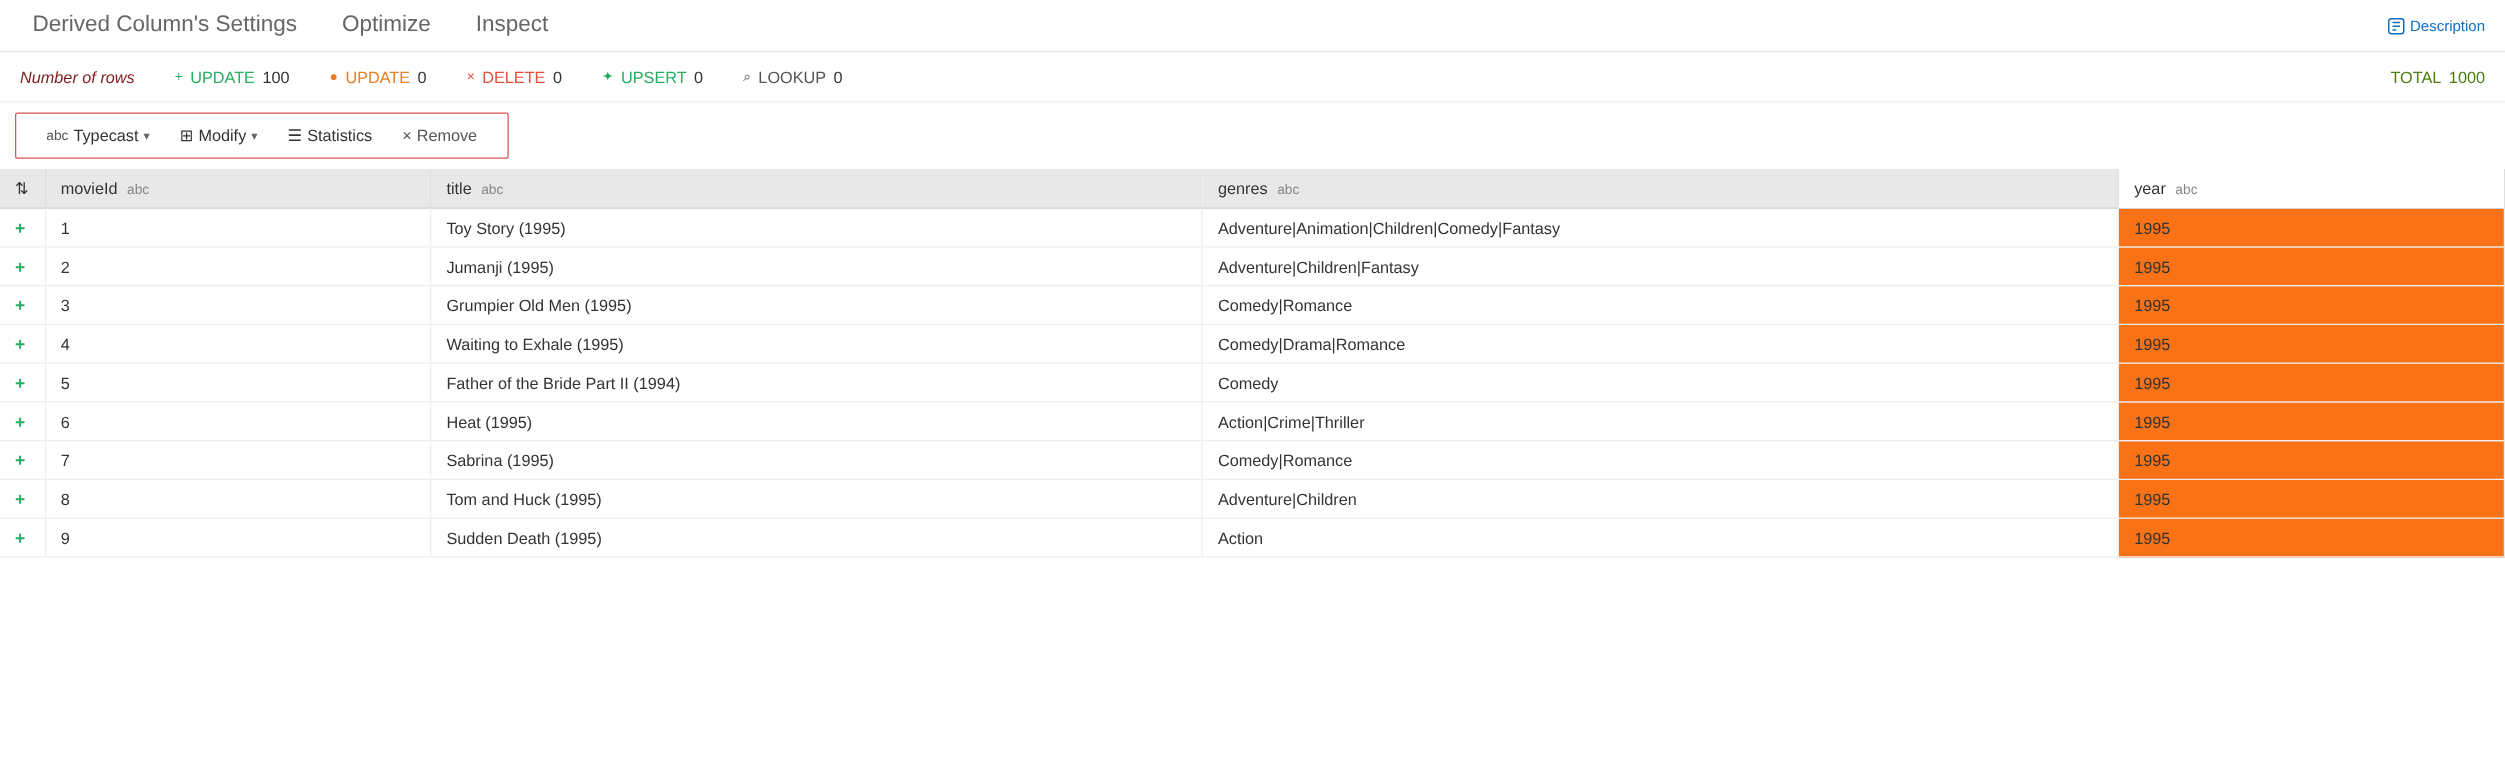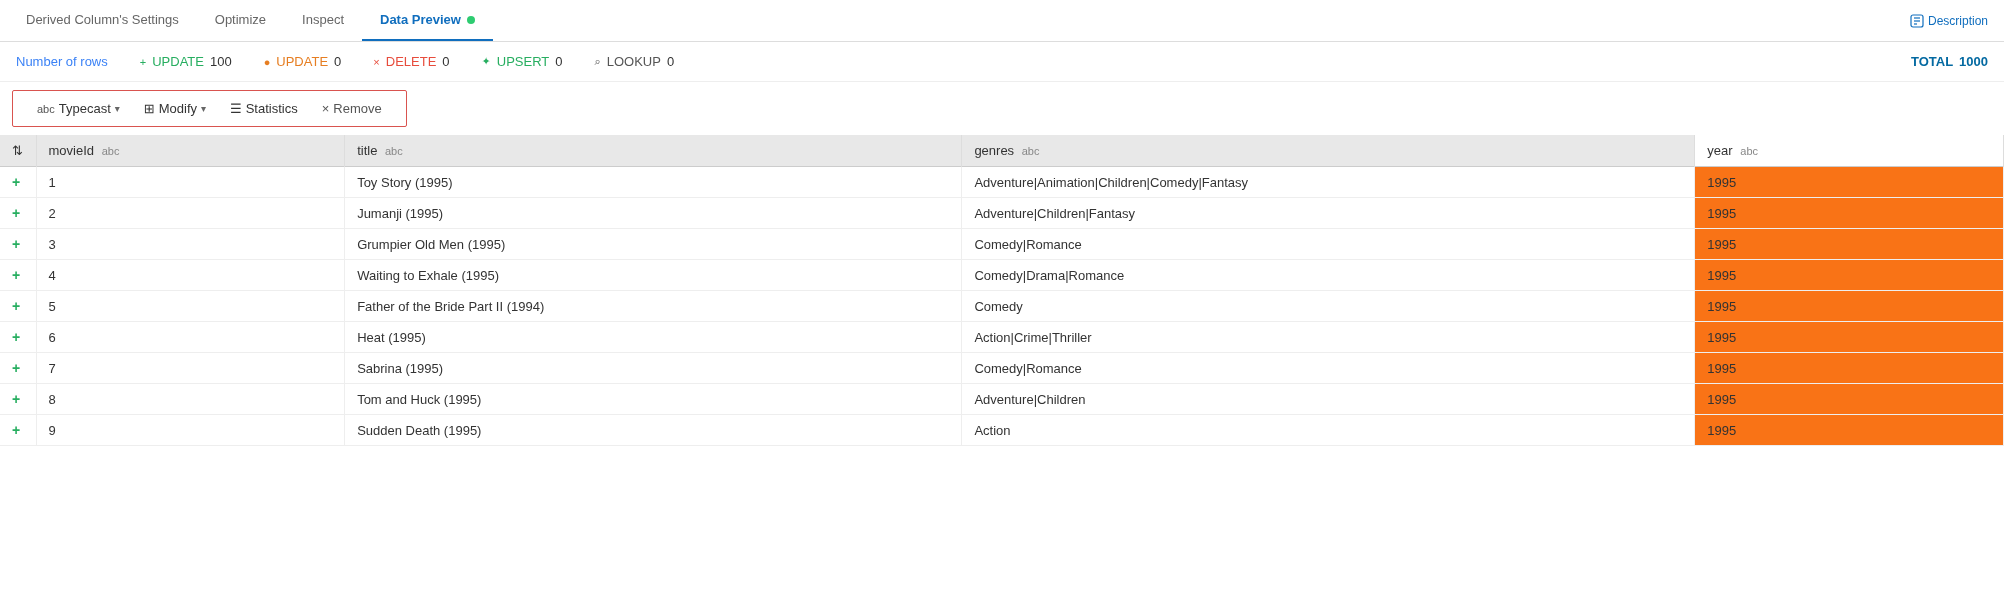--- a/index.html
+++ b/index.html
@@ -14,21 +14,21 @@
       height: 42px;
       padding: 0 8px;
     }
     .tab-item {
       padding: 0 18px;
       height: 100%;
       display: flex;
       align-items: center;
       cursor: pointer;
       color: #666;
-      font-size: 13px;
+      font-size: 18px;
       border-bottom: 2px solid transparent;
       white-space: nowrap;
     }
     .tab-item.active {
       color: #106ebe;
       border-bottom: 2px solid #106ebe;
       font-weight: 600;
     }
     .tab-dot {
       width: 8px; height: 8px;
@@ -47,28 +47,28 @@
     
     .stats-bar {
       display: flex;
       align-items: center;
       padding: 8px 16px;
       border-bottom: 1px solid #eee;
       background: #fff;
       gap: 32px;
       height: 40px;
     }
-    .stats-bar-label { color: #3b82f6; font-size: 13px; }
+    .stats-bar-label { color: #7f1d1d; font-size: 13px; font-style: italic; }
     .stat-item { display: flex; align-items: center; gap: 6px; font-size: 13px; }
     .stat-insert { color: #27ae60; }
     .stat-update { color: #e67e22; }
     .stat-delete { color: #e74c3c; }
     .stat-upsert { color: #27ae60; }
     .stat-lookup { color: #555; }
-    .stat-total { color: #0369a1; font-weight: 700; margin-left: auto; }
+    .stat-total { color: #4d7c0f; font-weight: 400; margin-left: auto; }
     .stat-icon { font-size: 11px; }
 
     
     .toolbar {
       display: flex;
       align-items: center;
       padding: 6px 12px;
       border: 1.5px solid #d9534f;
       margin: 8px 12px;
       border-radius: 2px;
@@ -139,24 +139,20 @@
     ::-webkit-scrollbar-track { background: #f1f1f1; }
     ::-webkit-scrollbar-thumb { background: #bbb; border-radius: 3px; }
   </style>
 </head>
 <body>
 
 <div class="tab-bar">
   <div class="tab-item">Derived Column's Settings</div>
   <div class="tab-item">Optimize</div>
   <div class="tab-item">Inspect</div>
-  <div class="tab-item active">
-    <span>Data Preview</span>
-    <span class="tab-dot"></span>
-  </div>
   <div class="tab-spacer"></div>
   <div class="description-btn">
     <svg width="14" height="14" viewBox="0 0 14 14">
         <rect x="1" y="1" width="12" height="12" rx="2" fill="none" stroke="#106ebe" stroke-width="1.2"></rect>
         <line x1="4" y1="4" x2="10" y2="4" stroke="#106ebe" stroke-width="1.2"></line>
         <line x1="4" y1="7" x2="10" y2="7" stroke="#106ebe" stroke-width="1.2"></line>
         <line x1="4" y1="10" x2="7" y2="10" stroke="#106ebe" stroke-width="1.2"></line>
       </svg>
     <span>Description</span>
   </div>

